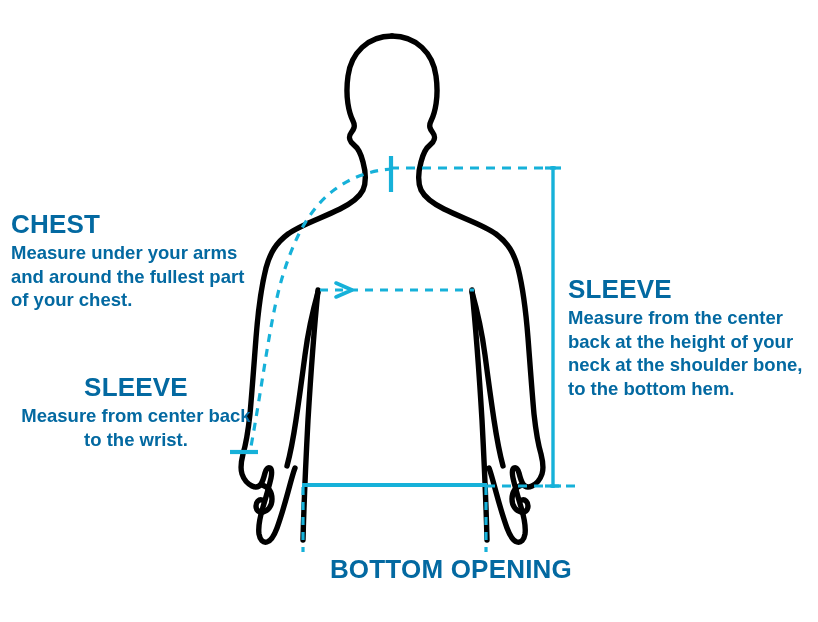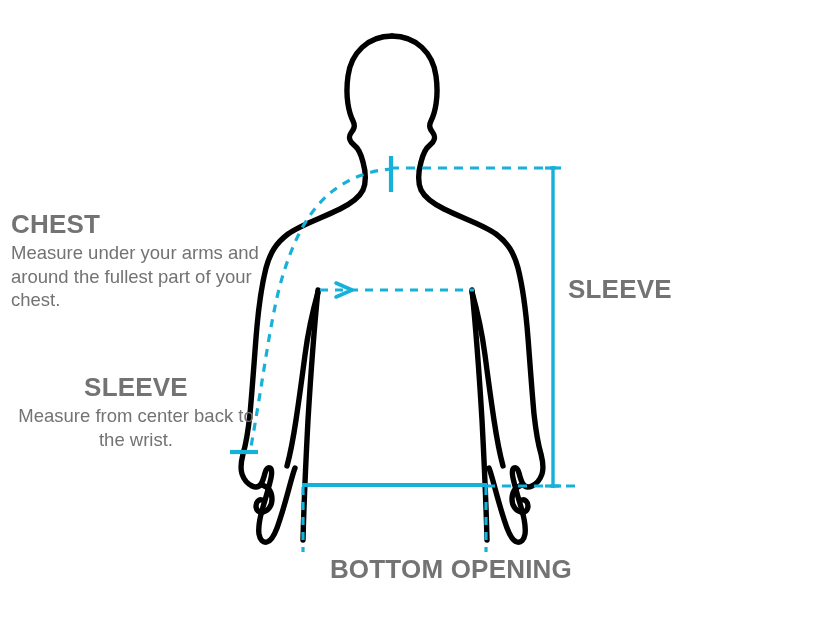--- a/index.html
+++ b/index.html
@@ -7,21 +7,21 @@
     padding: 0;
     background: #ffffff;
   }
   #page {
     position: relative;
     width: 818px;
     height: 622px;
     background: #ffffff;
     overflow: hidden;
     font-family: "Liberation Sans", sans-serif;
-    color: #737373;
+    color: #0369a1;
   }
   .figure-layer {
     position: absolute;
     left: 0;
     top: 0;
     width: 818px;
     height: 622px;
   }
   .callout {
     position: absolute;
@@ -29,21 +29,21 @@
   .callout .c-title {
     font-size: 26px;
     font-weight: bold;
     letter-spacing: 0.2px;
     line-height: 30px;
     margin: 0 0 2px 0;
     white-space: nowrap;
   }
   .callout .c-body {
     font-size: 18.5px;
-    font-weight: normal;
+    font-weight: bold;
     line-height: 23.5px;
     margin: 0;
   }
   #callout-chest {
     left: 11px;
     top: 209px;
     width: 250px;
   }
   #callout-sleeve {
     left: 11px;
@@ -198,19 +198,20 @@
     <div class="c-body">Measure under your arms and around the fullest part of your chest.</div>
   </div>
 
   <div class="callout" id="callout-sleeve">
     <div class="c-title">SLEEVE</div>
     <div class="c-body">Measure from center back to the wrist.</div>
   </div>
 
   <div class="callout" id="callout-length">
     <div class="c-title">SLEEVE</div>
+    <div class="c-body">Measure from the center back at the height of your neck at the shoulder bone, to the bottom hem.</div>
   </div>
 
   <div class="callout" id="callout-bottom">
     <div class="c-title">BOTTOM OPENING</div>
   </div>
 
 </div>
 
 </body></html>

